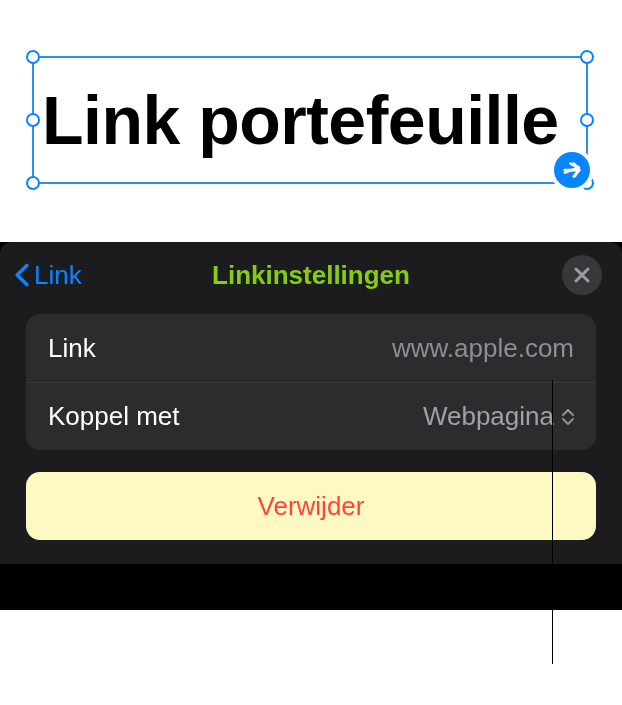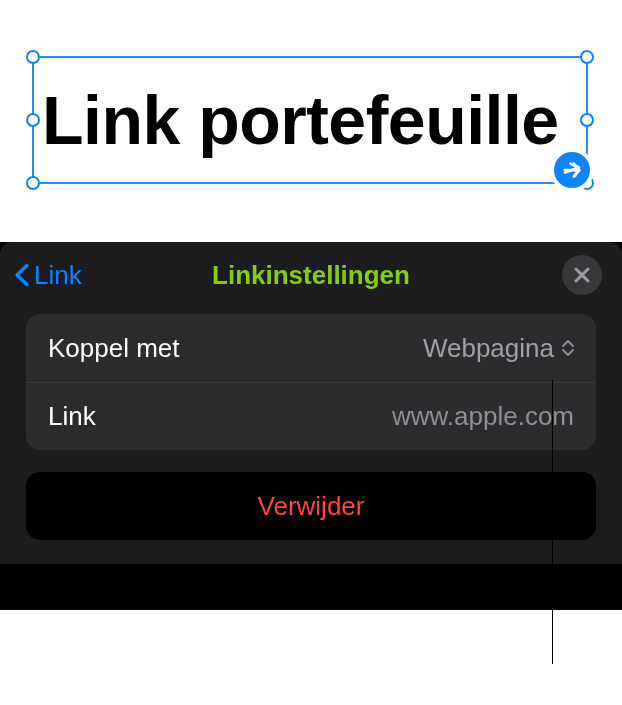--- a/index.html
+++ b/index.html
@@ -144,21 +144,21 @@
     .row-value.placeholder {
       color: #8e8e93;
     }
     .select-arrows {
       display: flex;
       flex-direction: column;
       gap: 2px;
     }
     .delete-group {
       margin: 0 26px 24px 26px;
-      background: #000000;
+      background: #fef9c3;
       border-radius: 14px;
       overflow: hidden;
     }
     .delete-button {
       display: flex;
       align-items: center;
       justify-content: center;
       height: 68px;
       color: #ff453a;
       font-size: 26px;
@@ -222,38 +222,38 @@
     </div>
     <div class="panel-title">Linkinstellingen</div>
     <div class="close-button">
       <svg width="16" height="16" viewBox="0 0 16 16">
         <path d="M2 2 L14 14 M14 2 L2 14" stroke="#9a9aa0" stroke-width="3" stroke-linecap="round"></path>
       </svg>
     </div>
   </div>
 
   <div class="settings-group">
+    <div class="settings-row">
+      <span class="row-label">Link</span>
+      <span class="row-value placeholder">www.apple.com</span>
+    </div>
     <div class="settings-row">
       <span class="row-label">Koppel met</span>
       <div class="row-value-wrap">
         <span class="row-value">Webpagina</span>
         <span class="select-arrows">
           <svg width="12" height="7" viewBox="0 0 12 7">
               <path d="M1 6 L6 1 L11 6" stroke="#8e8e93" stroke-width="2" fill="none" stroke-linecap="round" stroke-linejoin="round"></path>
             </svg>
           <svg width="12" height="7" viewBox="0 0 12 7">
               <path d="M1 1 L6 6 L11 1" stroke="#8e8e93" stroke-width="2" fill="none" stroke-linecap="round" stroke-linejoin="round"></path>
             </svg>
         </span>
       </div>
     </div>
-    <div class="settings-row">
-      <span class="row-label">Link</span>
-      <span class="row-value placeholder">www.apple.com</span>
-    </div>
   </div>
 
   <div class="delete-group">
     <div class="delete-button">
       <span>Verwijder</span>
     </div>
   </div>
 </div>
 
 <div class="black-bottom"></div>

